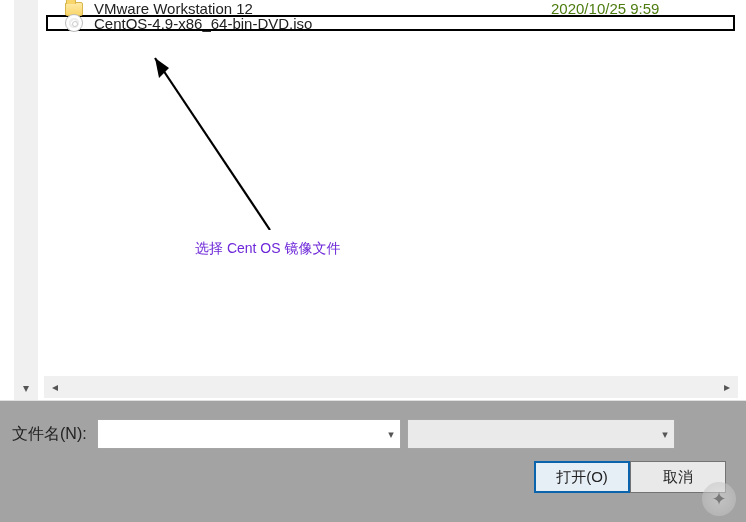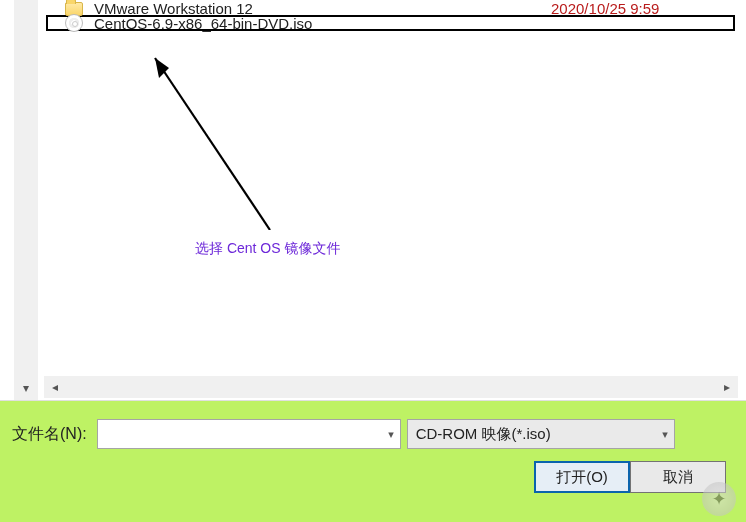--- a/index.html
+++ b/index.html
@@ -109,21 +109,21 @@
       border-radius: 50%;
       background: #fff;
       border: 1px solid #ccc;
     }
     .file-name {
       flex: 1;
       white-space: nowrap;
       overflow: hidden;
     }
     .file-date {
-      color: #b91c1c;
+      color: #4d7c0f;
       width: 180px;
       text-align: left;
       white-space: nowrap;
     }
     .annotation-arrow {
       position: absolute;
       left: 135px;
       top: 50px;
       width: 160px;
       height: 180px;
@@ -156,21 +156,21 @@
       font-size: 12px;
       cursor: pointer;
     }
     .hscroll-track { flex: 1; }
     .bottom-panel {
       position: absolute;
       left: 0;
       right: 0;
       top: 400px;
       bottom: 0;
-      background: #bef264;
+      background: #a3a3a3;
       border-top: 1px solid #e0e0e0;
       padding: 18px 12px 10px 12px;
     }
     .row1 {
       display: flex;
       align-items: center;
       gap: 6px;
     }
     .filename-label {
       color: #222;
@@ -269,21 +269,21 @@
     <span class="file-icon">
         <span class="folder-icon"></span>
       </span>
     <span class="file-name">VMware Workstation 12</span>
     <span class="file-date">2020/10/25 9:59</span>
   </div>
   <div class="file-row selected">
     <span class="file-icon">
         <span class="iso-icon"></span>
       </span>
-    <span class="file-name">CentOS-6.9-x86_64-bin-DVD.iso</span>
+    <span class="file-name">CentOS-4.9-x86_64-bin-DVD.iso</span>
   </div>
 </div>
 
 <svg class="annotation-arrow" viewBox="0 0 160 180">
   <line x1="135" y1="180" x2="20" y2="8" stroke="#000" stroke-width="2.2"></line>
   <polygon points="20,8 34,18 24,28" fill="#000"></polygon>
 </svg>
 <div class="annotation-text">选择 Cent OS 镜像文件</div>
 
 <div class="hscroll">
@@ -293,21 +293,20 @@
 </div>
 
 <div class="bottom-panel">
   <div class="row1">
     <span class="filename-label">文件名(N):</span>
     <div class="combo filename-input">
       <input type="text" value="" style="">
       <span class="combo-arrow">▾</span>
     </div>
     <div class="combo filetype-select">
-      <span>CD-ROM 映像(*.iso)</span>
       <span class="combo-arrow">▾</span>
     </div>
   </div>
   <div class="row2">
     <button class="btn primary">打开(O)</button>
     <button class="btn">取消</button>
   </div>
 </div>
 
 <div class="watermark">

